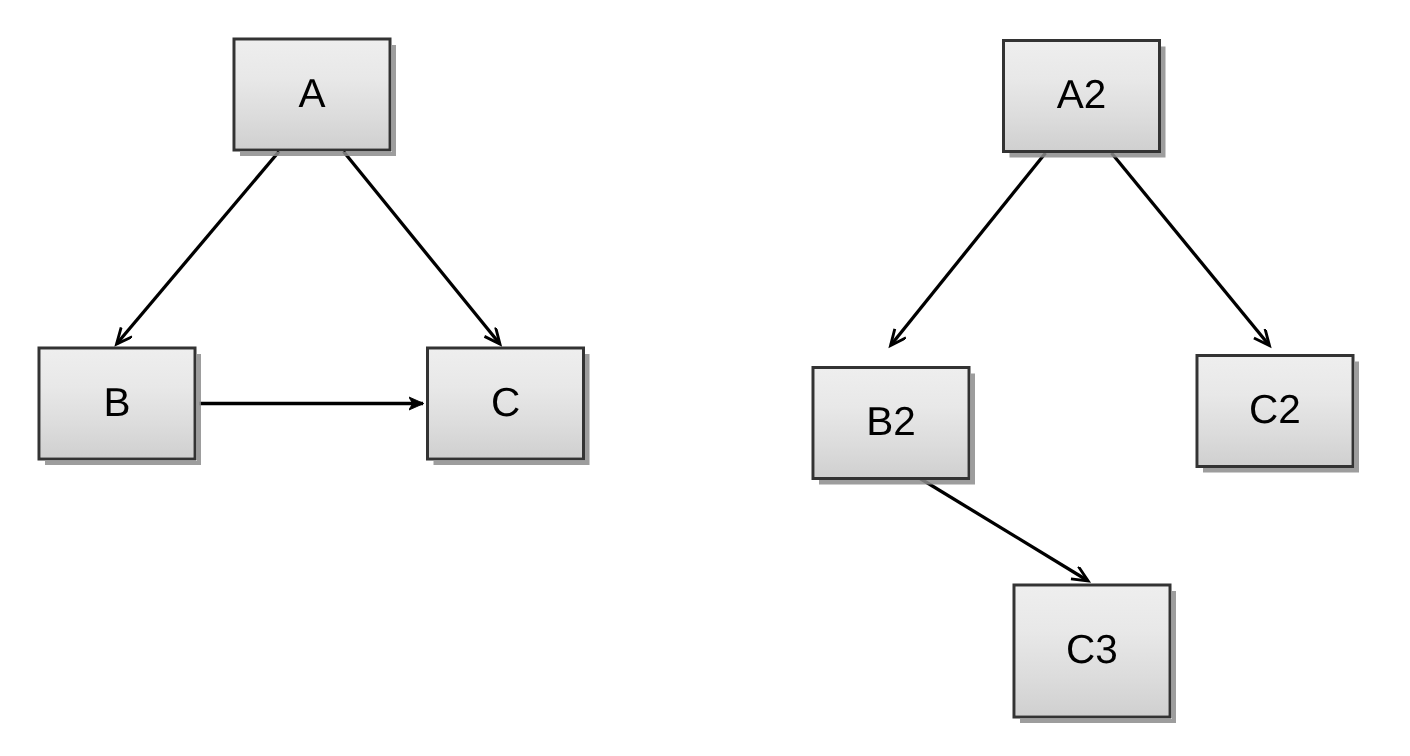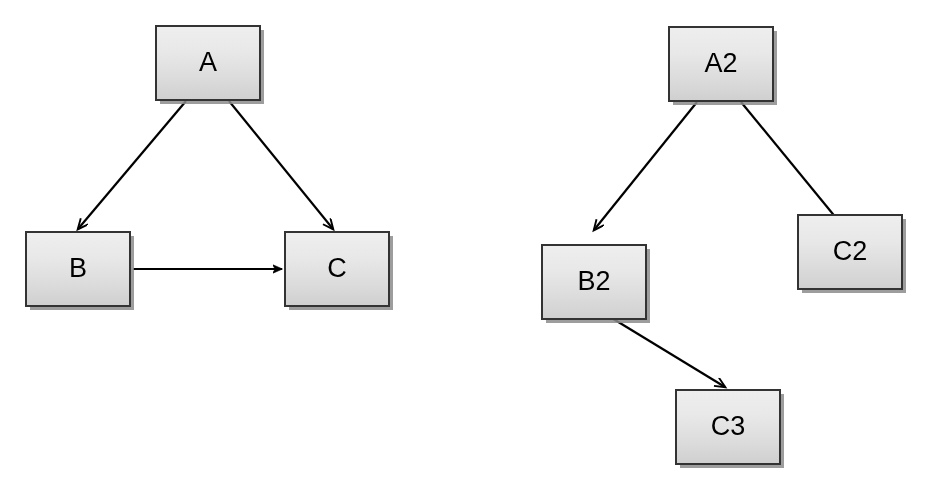--- a/index.html
+++ b/index.html
@@ -82,21 +82,21 @@
       </div>
       <div class="node" style="left: 284px; top: 231px; width: 106px; height: 76px;">
         <span class="node-label">C</span>
       </div>
       <div class="node" style="left: 668px; top: 26px; width: 106px; height: 76px;">
         <span class="node-label">A2</span>
       </div>
       <div class="node" style="left: 541px; top: 232px; width: 106px; height: 76px; margin-top: 12px;">
         <span class="node-label">B2</span>
       </div>
-      <div class="node" style="left: 797px; top: 214px; width: 106px; height: 76px;">
+      <div class="node" style="left: 797px; top: 236px; width: 106px; height: 76px;">
         <span class="node-label">C2</span>
       </div>
-      <div class="node" style="left: 675px; top: 389px; width: 106px; height: 76px;">
+      <div class="node" style="left: 675px; top: 389px; width: 106px; height: 90px;">
         <span class="node-label">C3</span>
       </div>
     </div>
 
 </div>
 
 </body></html>

